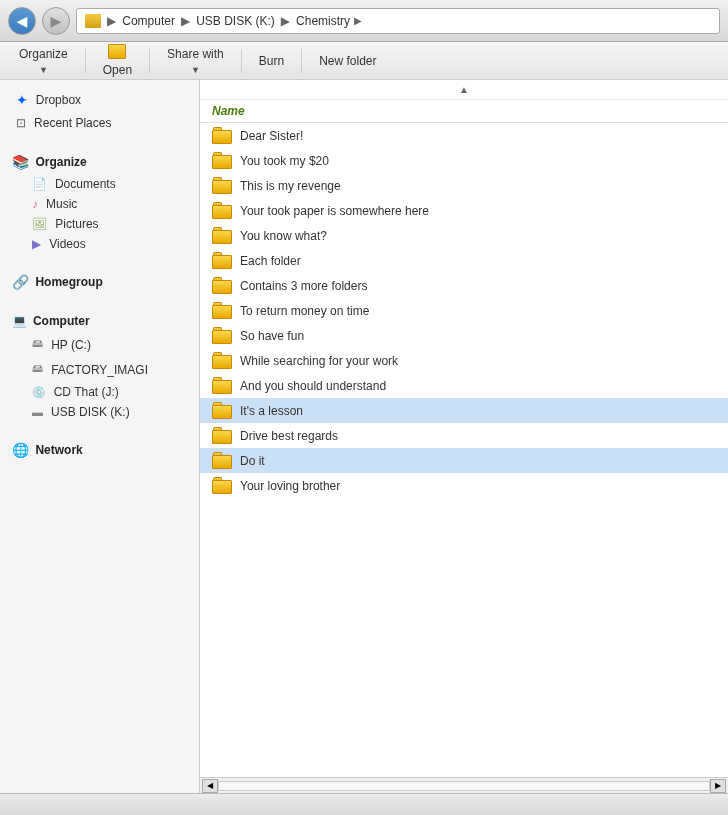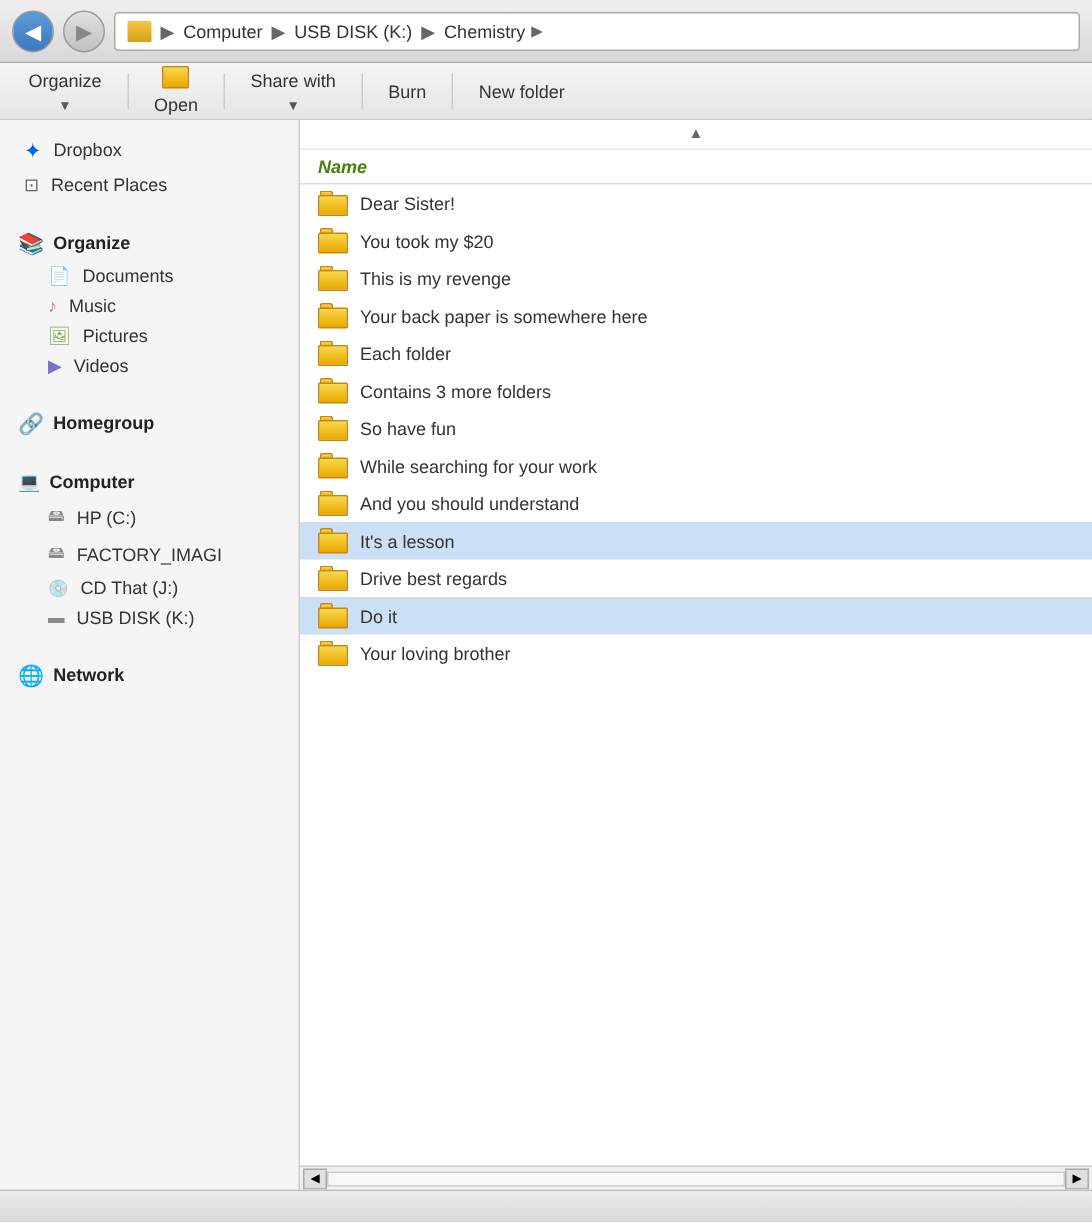--- a/index.html
+++ b/index.html
@@ -409,35 +409,49 @@
             <div class="folder-icon-tab"></div>
             <div class="folder-icon-body"></div>
           </div>
           <span>This is my revenge</span>
         </div>
         <div class="file-item">
           <div class="folder-icon">
             <div class="folder-icon-tab"></div>
             <div class="folder-icon-body"></div>
           </div>
-          <span>Your back paper is somewhere here</span>
+          <span>Your took paper is somewhere here</span>
+        </div>
+        <div class="file-item">
+          <div class="folder-icon">
+            <div class="folder-icon-tab"></div>
+            <div class="folder-icon-body"></div>
+          </div>
+          <span>You know what?</span>
         </div>
         <div class="file-item">
           <div class="folder-icon">
             <div class="folder-icon-tab"></div>
             <div class="folder-icon-body"></div>
           </div>
           <span>Each folder</span>
         </div>
         <div class="file-item">
           <div class="folder-icon">
             <div class="folder-icon-tab"></div>
             <div class="folder-icon-body"></div>
           </div>
           <span>Contains 3 more folders</span>
+        </div>
+        <div class="file-item">
+          <div class="folder-icon">
+            <div class="folder-icon-tab"></div>
+            <div class="folder-icon-body"></div>
+          </div>
+          <span>To return money on time</span>
         </div>
         <div class="file-item">
           <div class="folder-icon">
             <div class="folder-icon-tab"></div>
             <div class="folder-icon-body"></div>
           </div>
           <span>So have fun</span>
         </div>
         <div class="file-item">
           <div class="folder-icon">

